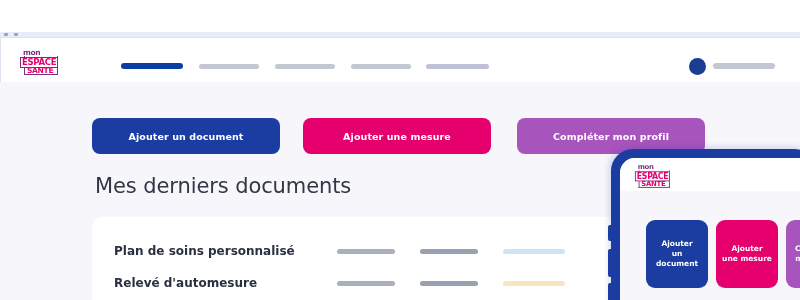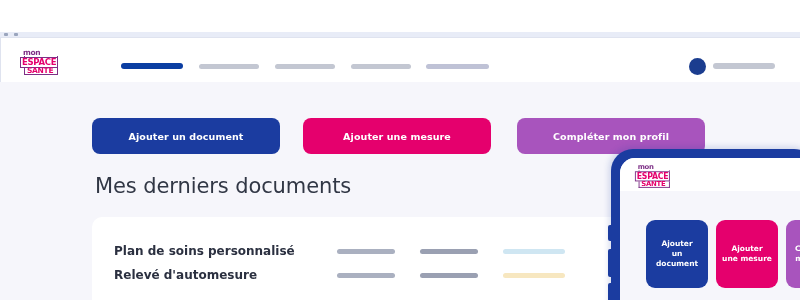--- a/index.html
+++ b/index.html
@@ -286,21 +286,21 @@
 
   <div class="doc-card">
 
     <div class="doc-row" style="top:18px">
       <div class="doc-name">Plan de soins personnalisé</div>
       <div class="doc-bar c1"></div>
       <div class="doc-bar c2"></div>
       <div class="doc-bar c3" style="background:#cfe6f2"></div>
     </div>
 
-    <div class="doc-row" style="top:42px">
+    <div class="doc-row" style="top:50px">
       <div class="doc-name">Relevé d'automesure</div>
       <div class="doc-bar c1"></div>
       <div class="doc-bar c2"></div>
       <div class="doc-bar c3" style="background:#f7e7c0"></div>
     </div>
 
     <div class="doc-row" style="top:82px">
       <div class="doc-bar c1"></div>
       <div class="doc-bar c2"></div>
       <div class="doc-bar c3" style="background:#f0dcee"></div>

